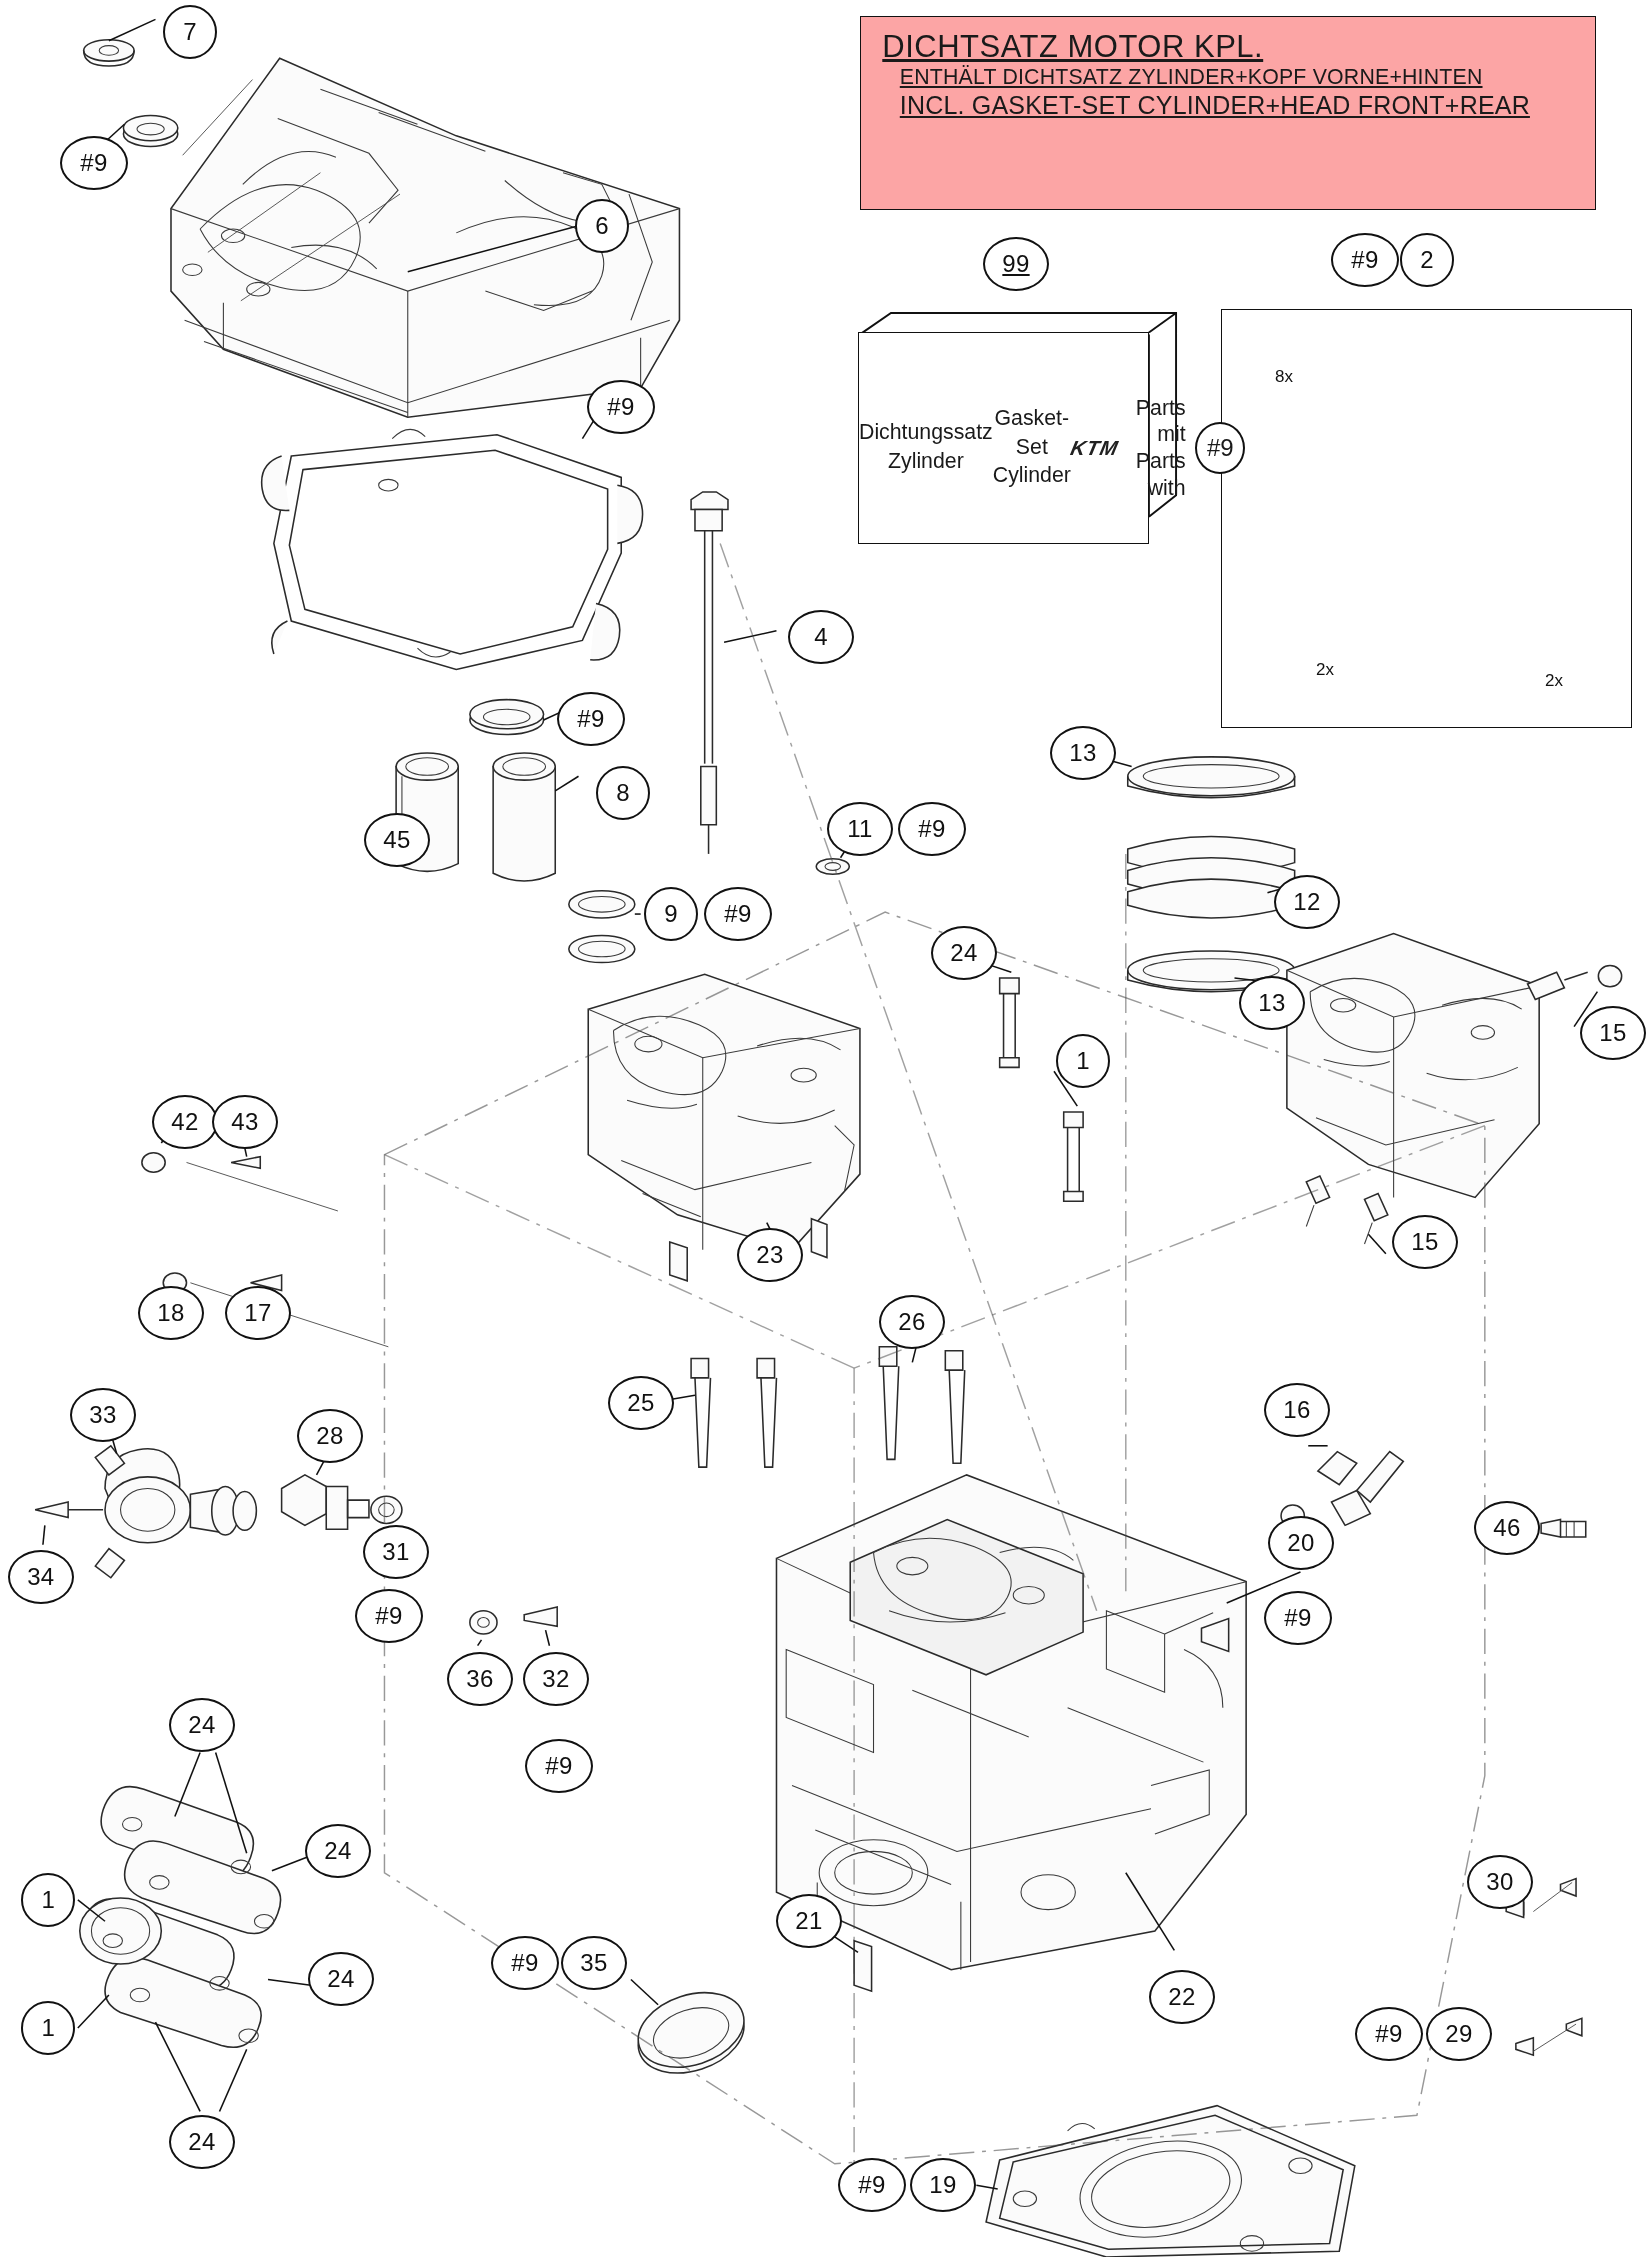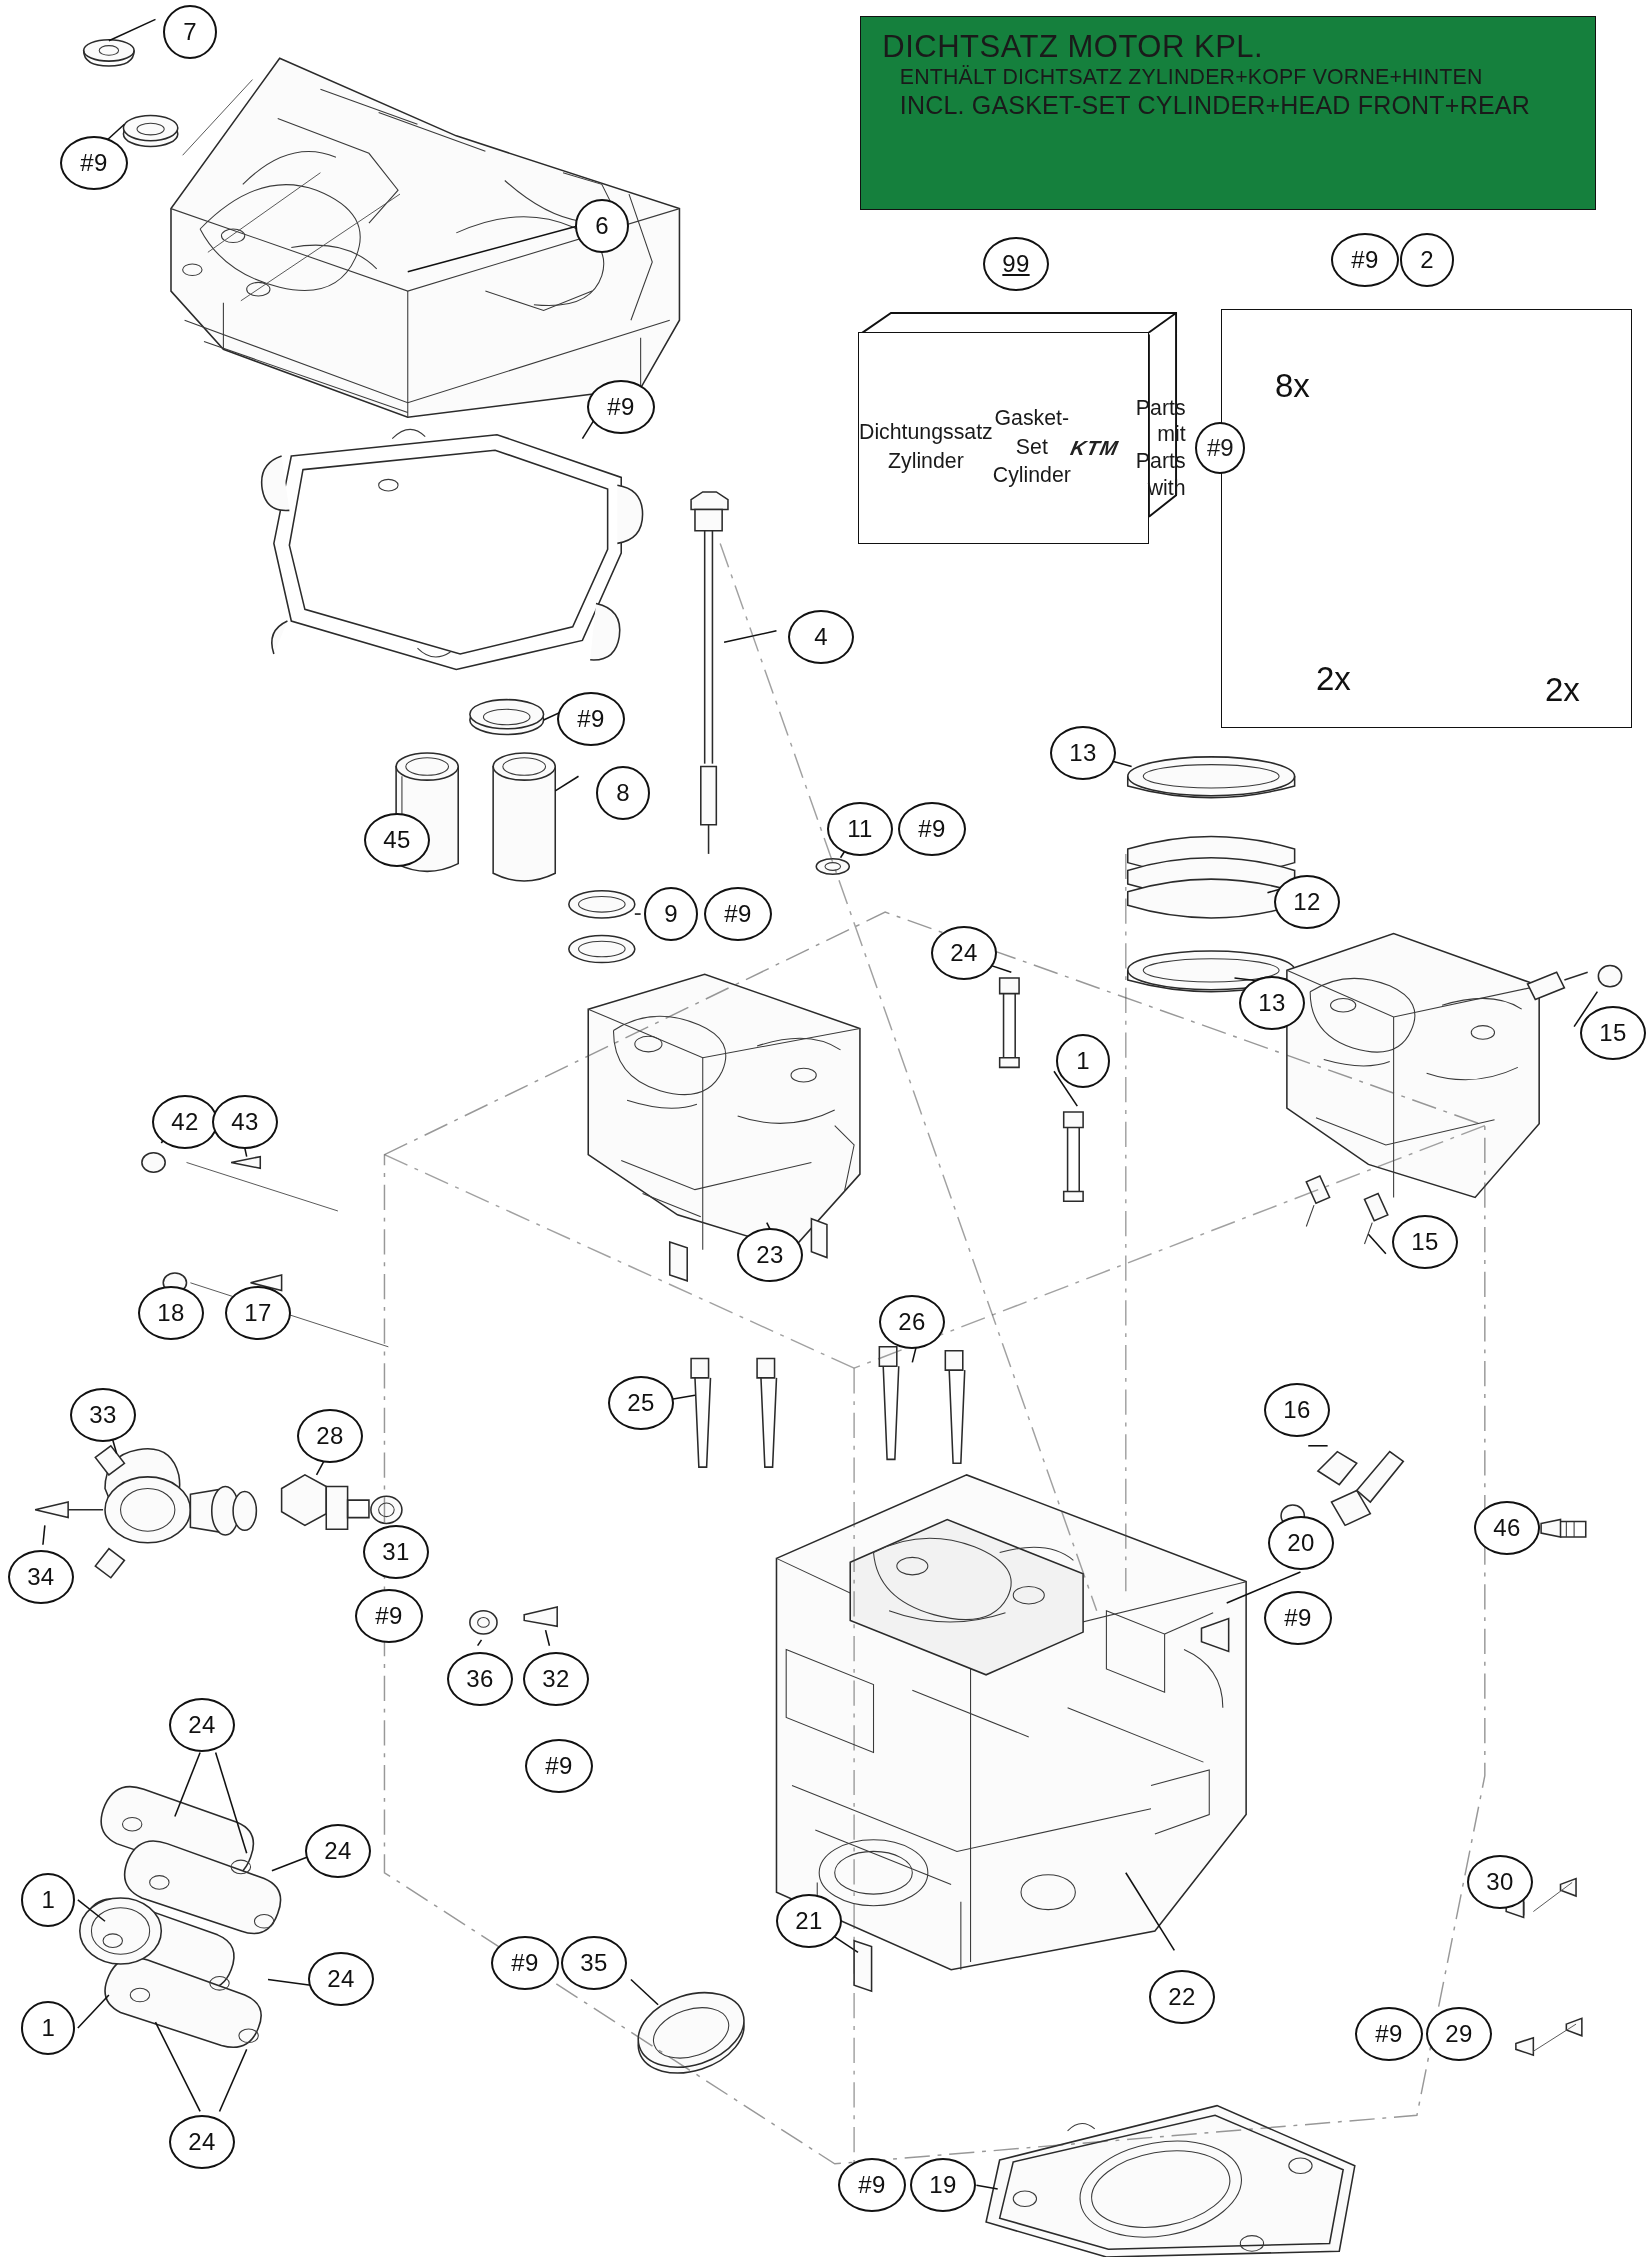--- a/index.html
+++ b/index.html
@@ -43,25 +43,26 @@
     box-sizing: border-box;
     z-index: 6;
   }
   
   #titlebox {
     position: absolute;
     left: 860px;
     top: 15.5px;
     width: 736px;
     height: 194px;
-    background: #15803d;
+    background: #fca5a5;
     border: 1.9px solid #111;
     box-sizing: border-box;
     padding: 13.6px 0 0 21.3px;
     z-index: 7;
+    text-decoration: underline;
   }
   #titlebox .t1 {
     font-size: 31px;
     letter-spacing: 0.5px;
     line-height: 1.12;
   }
   #titlebox .t2 {
     font-size: 21.3px;
     letter-spacing: 0.2px;
     line-height: 1.2;
@@ -133,21 +134,21 @@
     top: 309px;
     width: 411px;
     height: 419px;
     border: 1.9px solid #111;
     background: #fff;
     box-sizing: border-box;
     z-index: 3;
   }
   .qty {
     position: absolute;
-    font-size: 33px;
+    font-size: 17px;
     color: #111;
     z-index: 8;
   }
   .kithash {
     position: absolute;
     border: 2.4px solid #111;
     border-radius: 50%;
     width: 68px; height: 52px;
     background: #fff;
     display: flex; align-items: center; justify-content: center;

